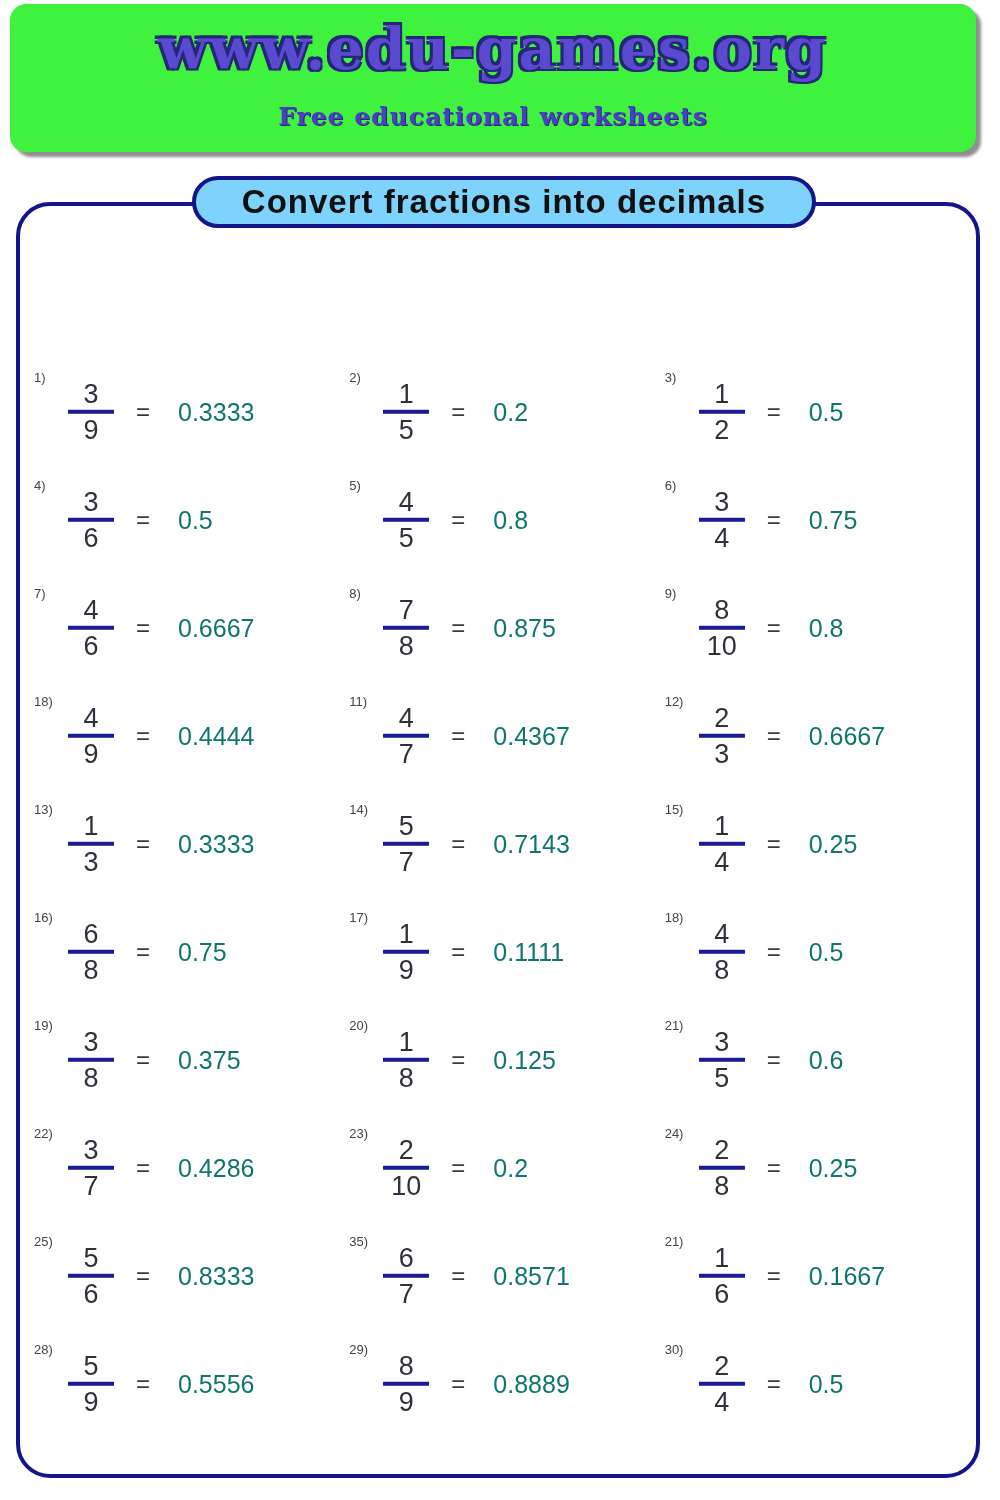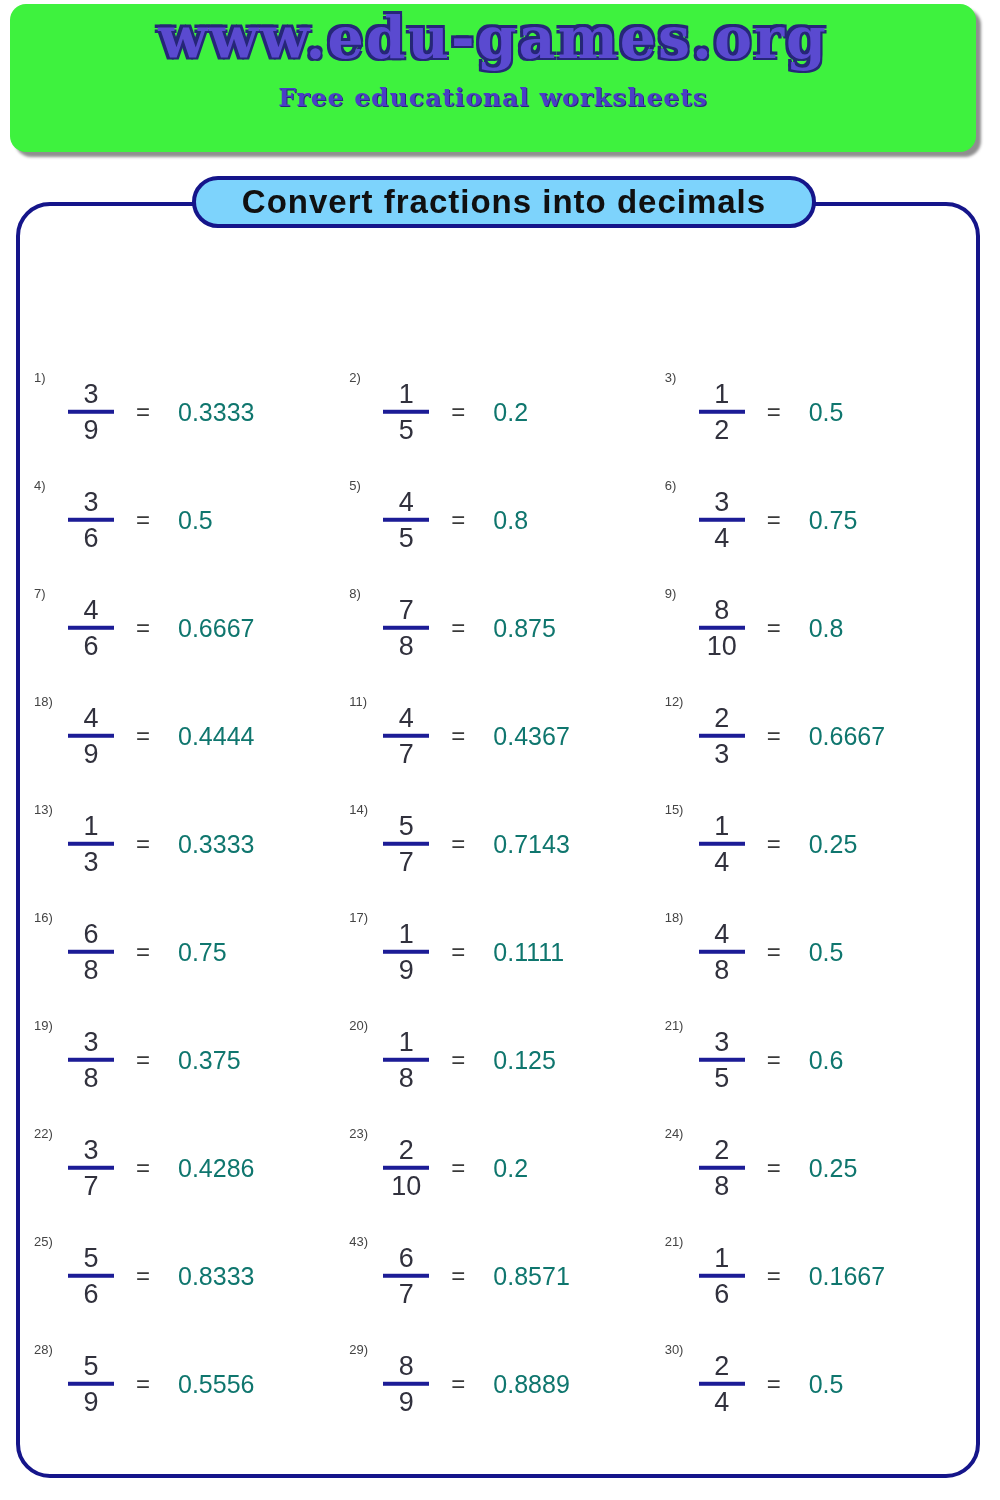--- a/index.html
+++ b/index.html
@@ -15,31 +15,31 @@
   .header-banner {
     position: absolute; left: 10px; top: 4px;
     width: 966px; height: 148px;
     background: #3ef23e;
     border-radius: 16px;
     box-shadow: 5px 5px 3px #8f8f8f;
     text-align: center;
     z-index: 2;
   }
   .site-title {
-    margin: 0; padding-top: 0;
+    margin: 0; padding-top: 11px;
     font-family: "DejaVu Serif", serif;
     font-weight: bold;
     font-size: 57px;
     letter-spacing: 2px;
     color: #5a4ad0;
     text-shadow: -3px -3px 0 #262678, 2px 2px 0 #262678,
                  -3px 2px 0 #262678, 2px -3px 0 #262678;
   }
   .site-tagline {
-    margin: 0; padding-top: 12px;
+    margin: 8px; padding-top: 12px;
     font-family: "DejaVu Serif", serif;
     font-weight: bold;
     font-size: 25px;
     letter-spacing: 1px;
     color: #4a3ec6;
     text-shadow: 1px 1px 0 #28287a;
   }
 
   
   .title-pill {
@@ -437,21 +437,21 @@
         <span class="fr-num">5</span>
         <div class="fr-bar"></div>
         <span class="fr-den">6</span>
       </div>
       <span class="equals">=</span>
       <span class="answer">0.8333</span>
     </div>
   </div>
 
   <div class="problem">
-    <span class="p-num">43)</span>
+    <span class="p-num">35)</span>
     <div class="p-body">
       <div class="fraction">
         <span class="fr-num">6</span>
         <div class="fr-bar"></div>
         <span class="fr-den">7</span>
       </div>
       <span class="equals">=</span>
       <span class="answer">0.8571</span>
     </div>
   </div>

